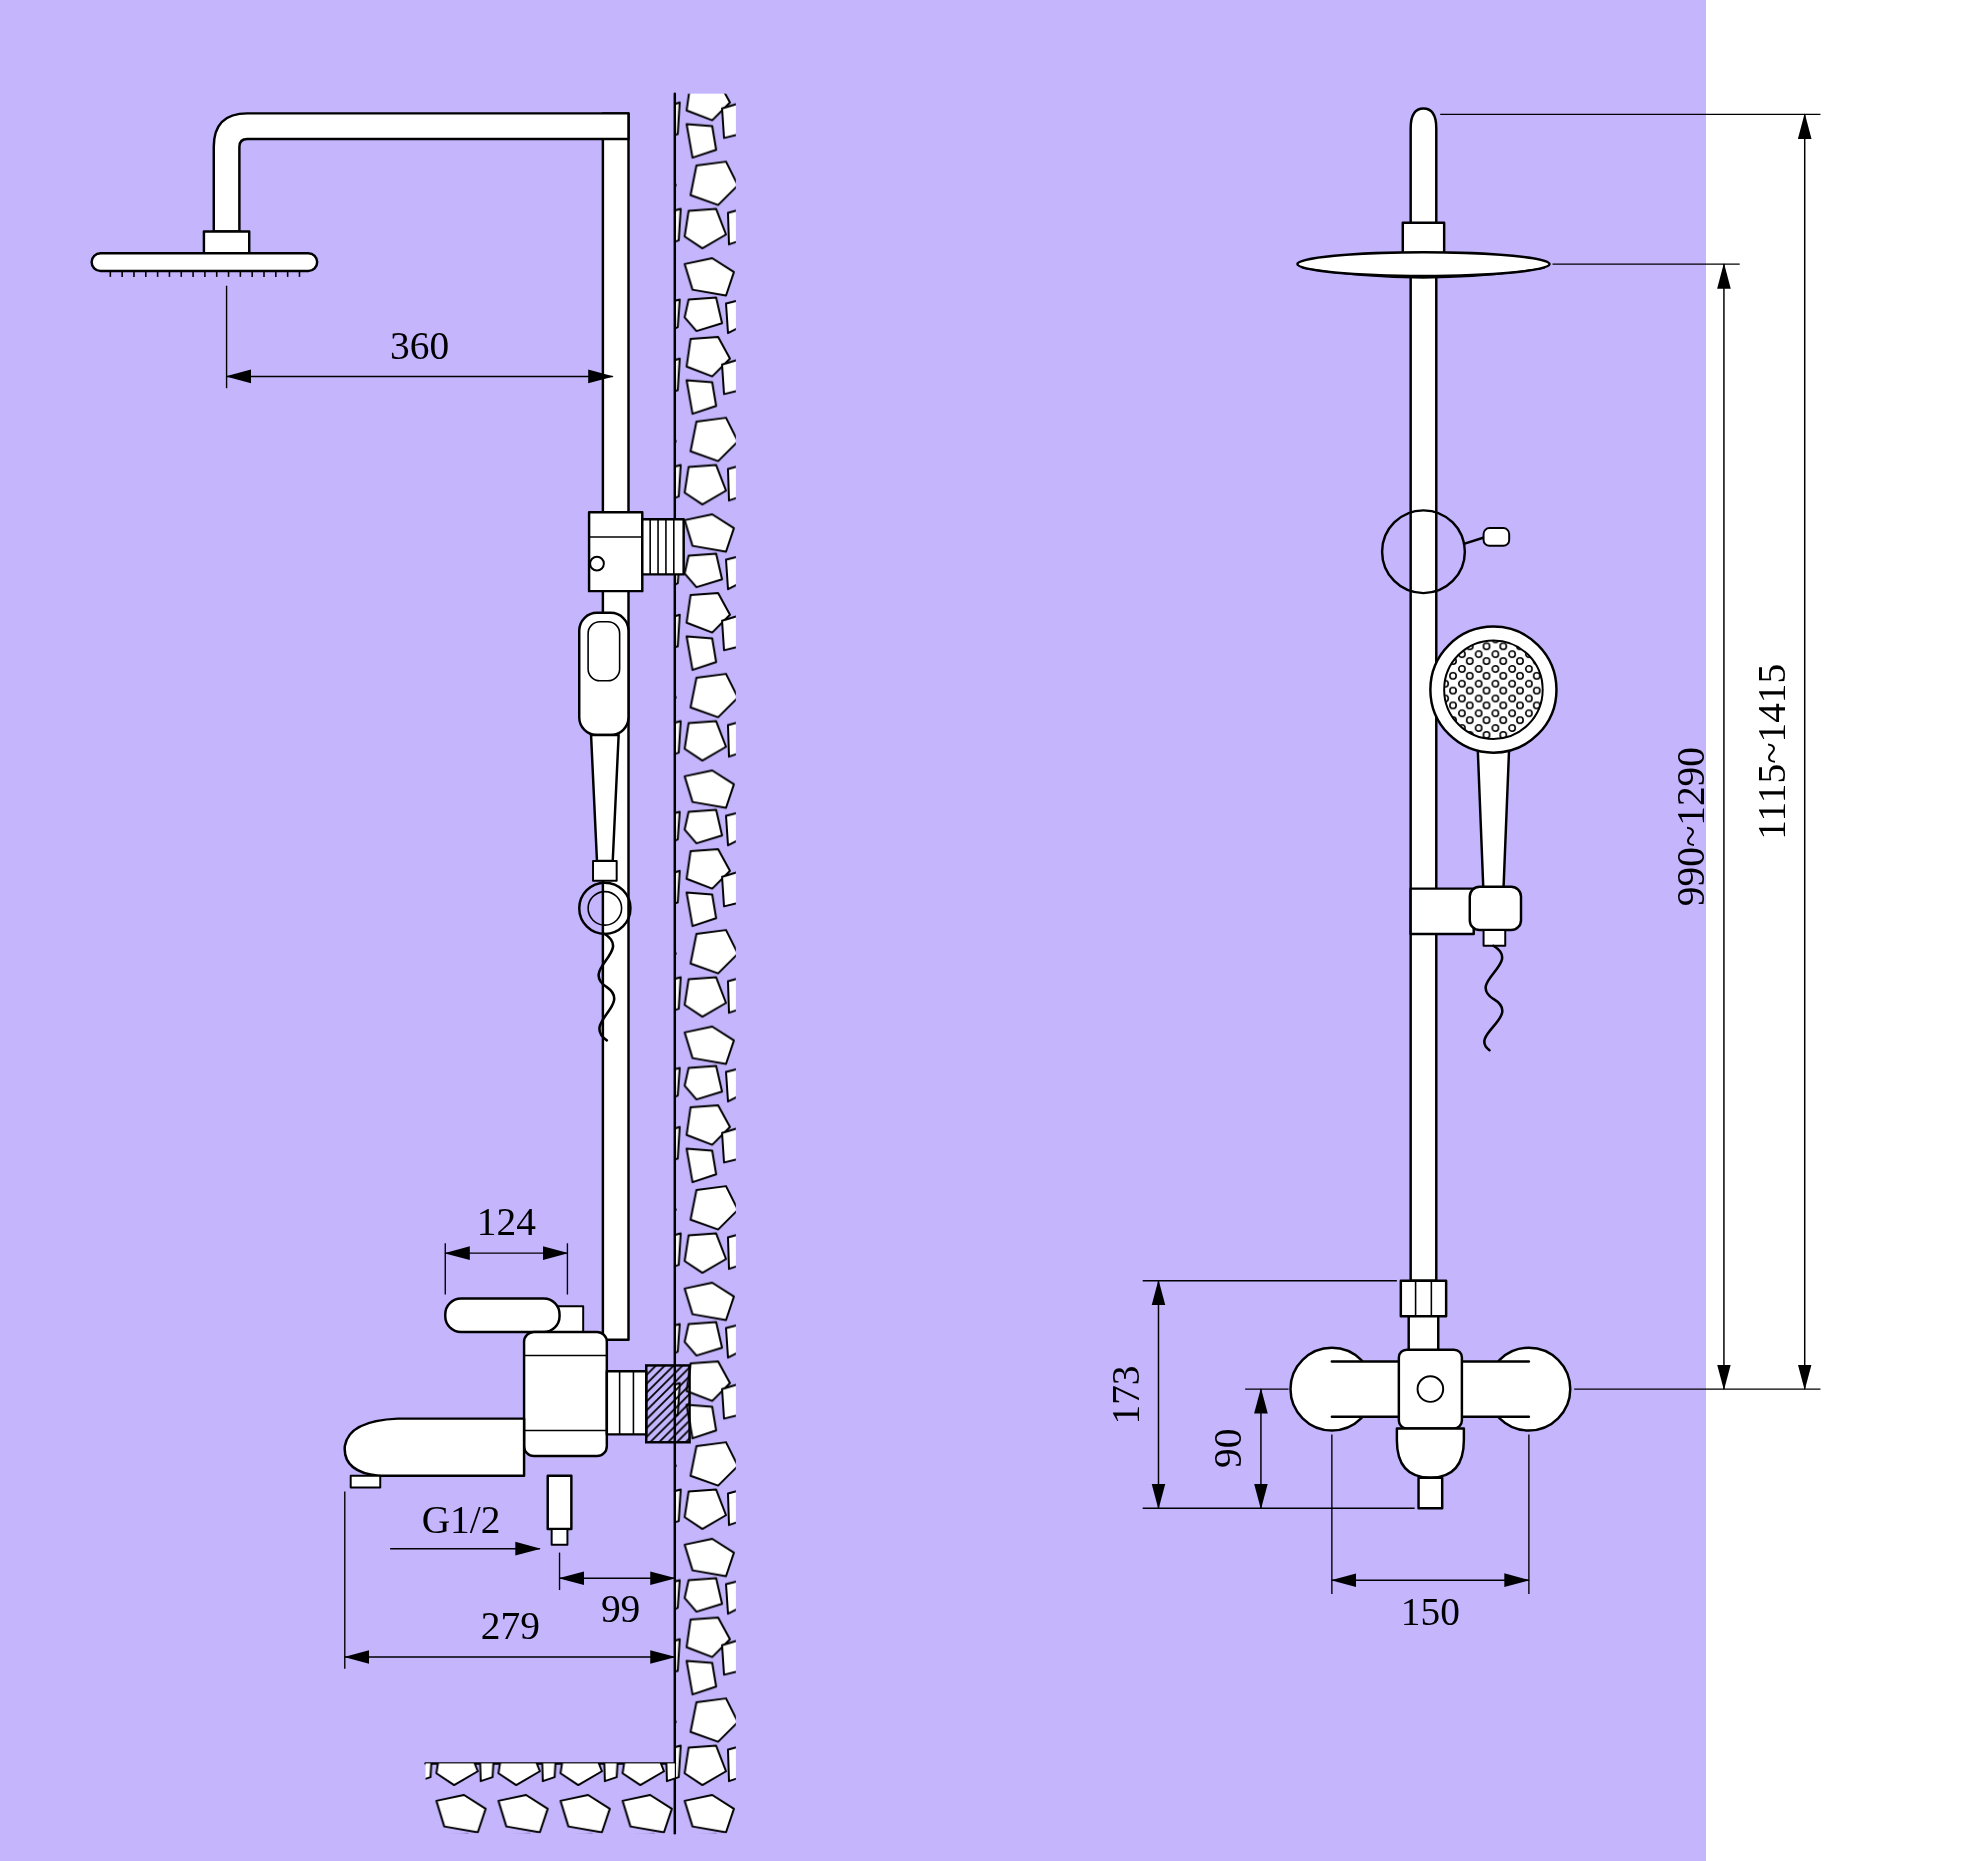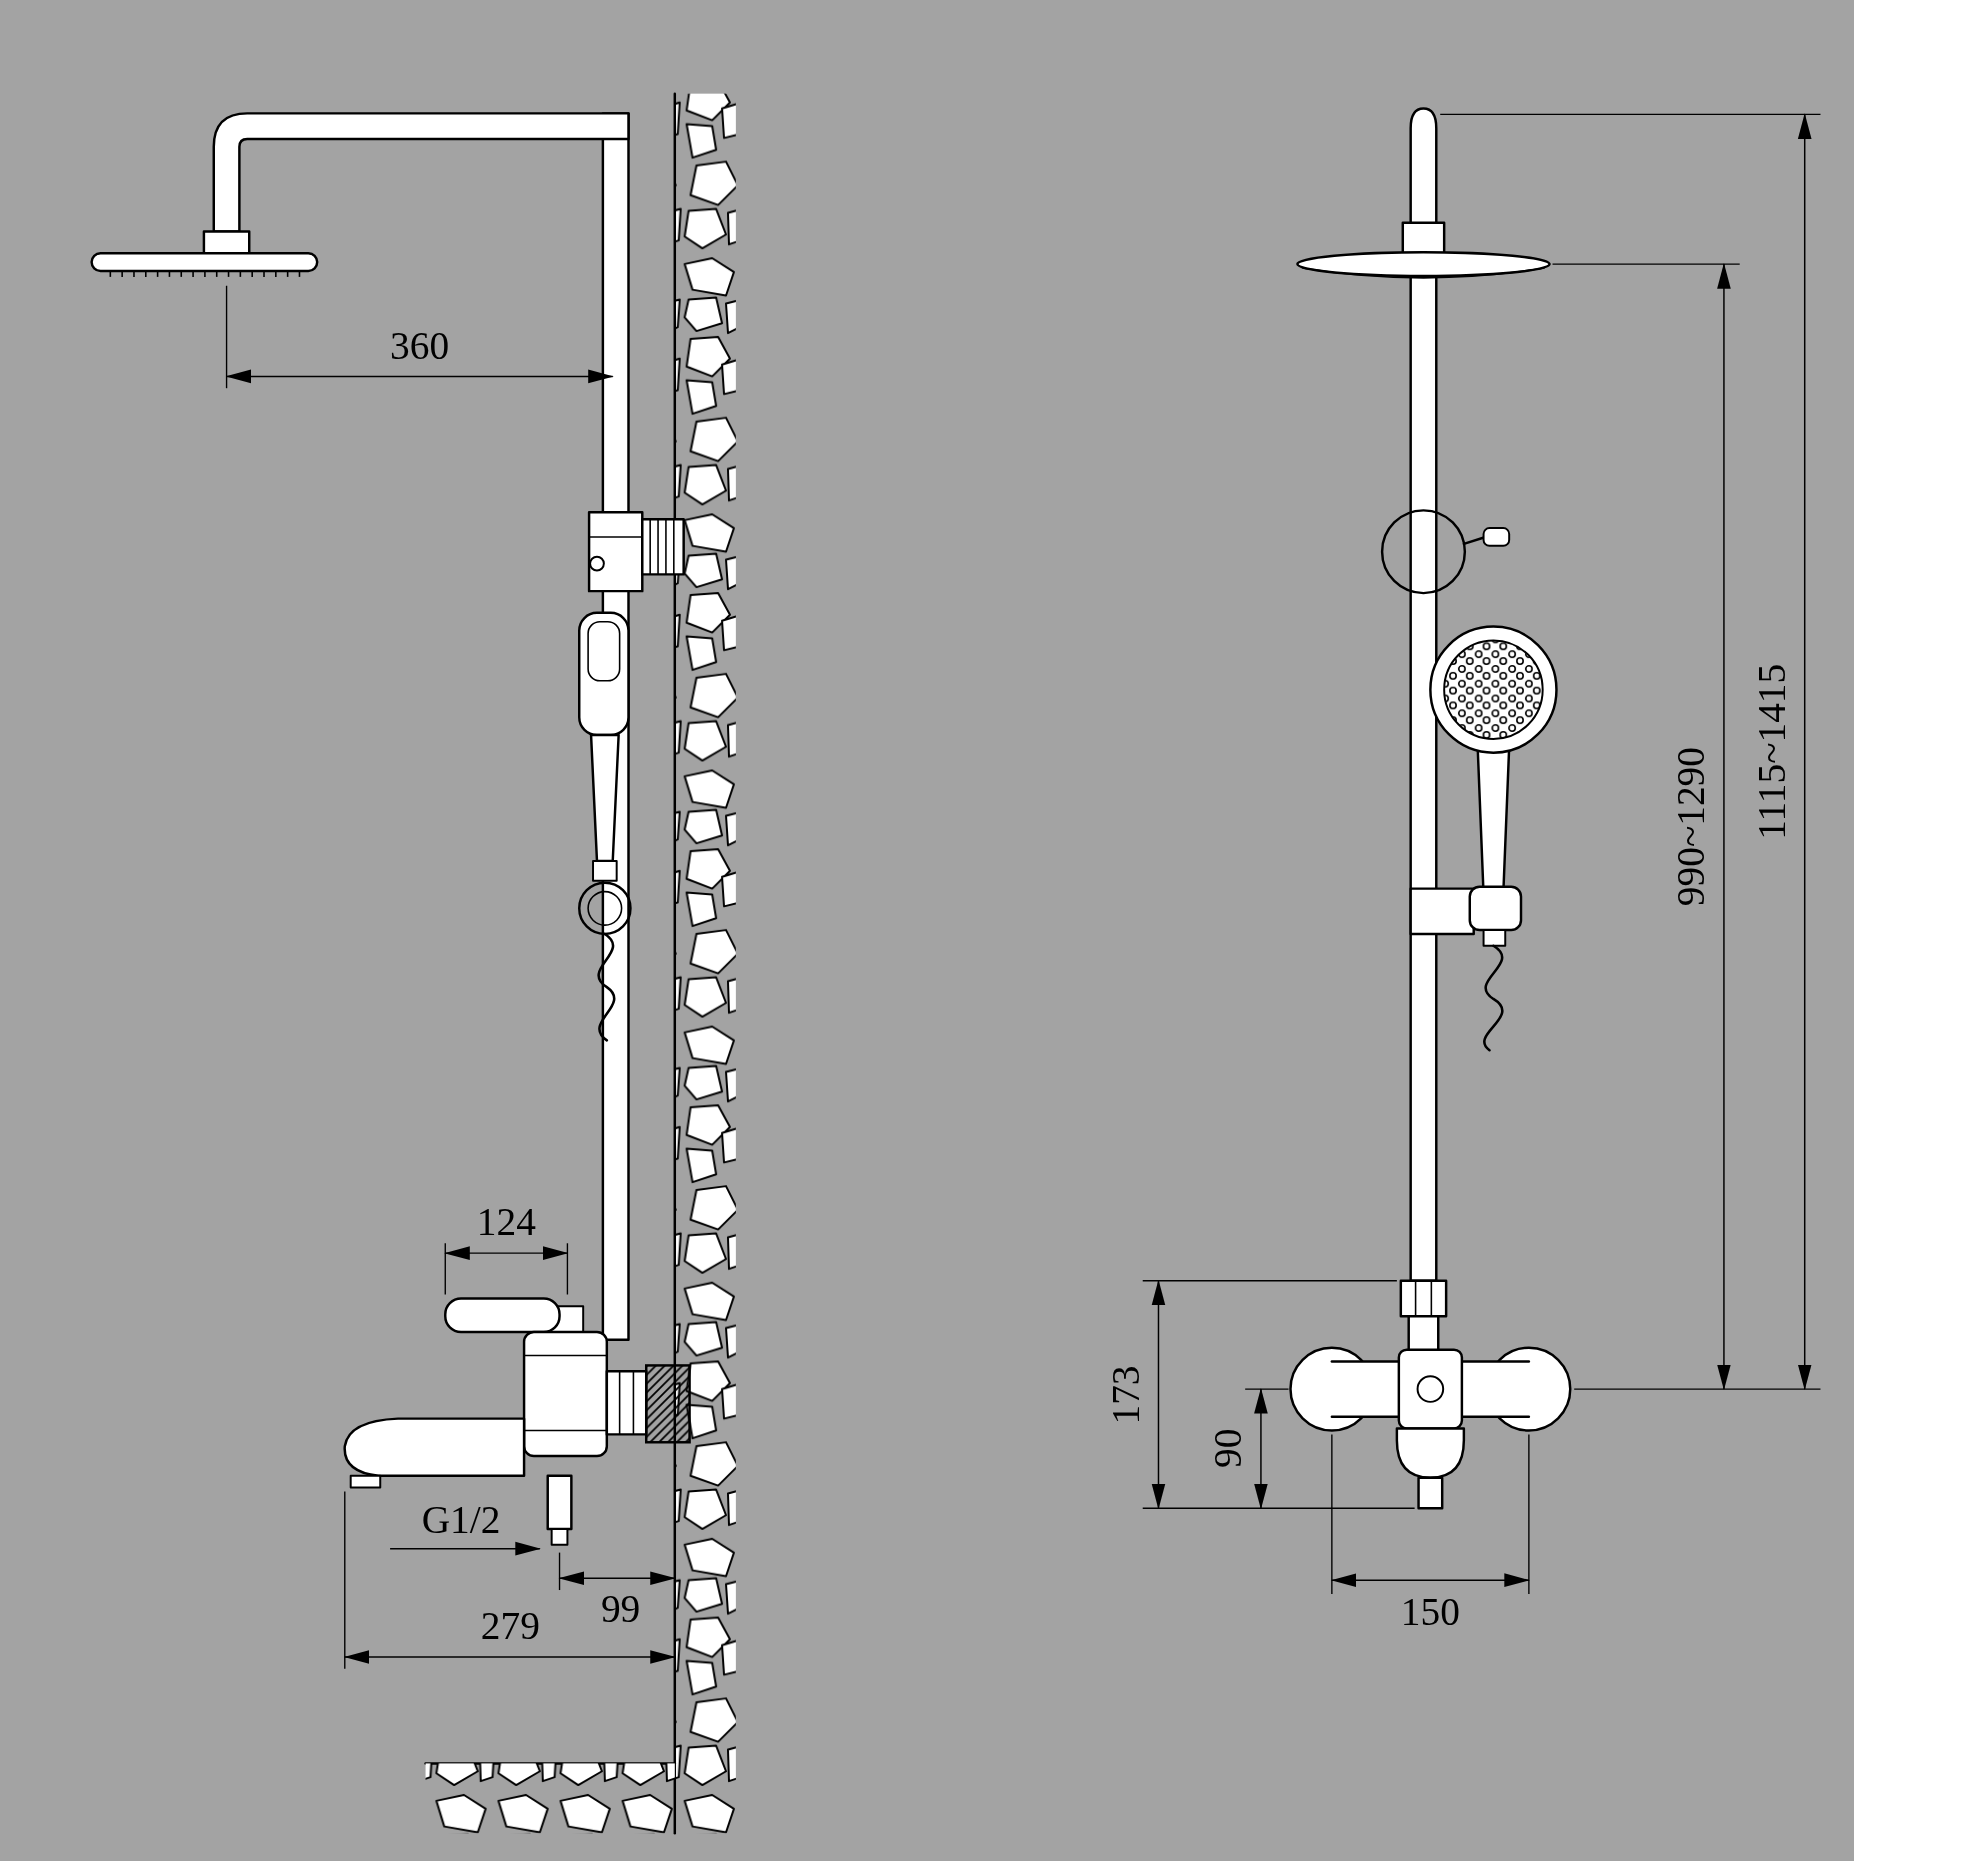--- a/index.html
+++ b/index.html
@@ -1,16 +1,16 @@
 <!DOCTYPE html>
 <html><head>
 <meta charset="utf-8">
 <style>
   html,body{margin:0;padding:0;background:#ffffff;}
-  .stage{width:1854px;height:1862px;background:#a3a3a3;position:relative;}
+  .stage{width:1706px;height:1862px;background:#c4b5fd;position:relative;}
   svg{display:block;}
   .outline{fill:#ffffff;stroke:#000000;stroke-width:2.5;stroke-linejoin:round;}
   .outline-thin{fill:#ffffff;stroke:#000000;stroke-width:2;stroke-linejoin:round;}
   .stroke-only{fill:none;stroke:#000000;stroke-width:2.5;stroke-linejoin:round;stroke-linecap:round;}
   .detail{fill:none;stroke:#000000;stroke-width:1.6;}
   .extline{fill:none;stroke:#000000;stroke-width:1.4;}
   .dimline{fill:none;stroke:#000000;stroke-width:1.5;}
   .heavy{fill:none;stroke:#000000;stroke-width:2.6;stroke-linecap:round;}
   .dim-text{font-family:"Liberation Serif","DejaVu Serif",serif;font-size:40px;fill:#000000;}
 </style>

